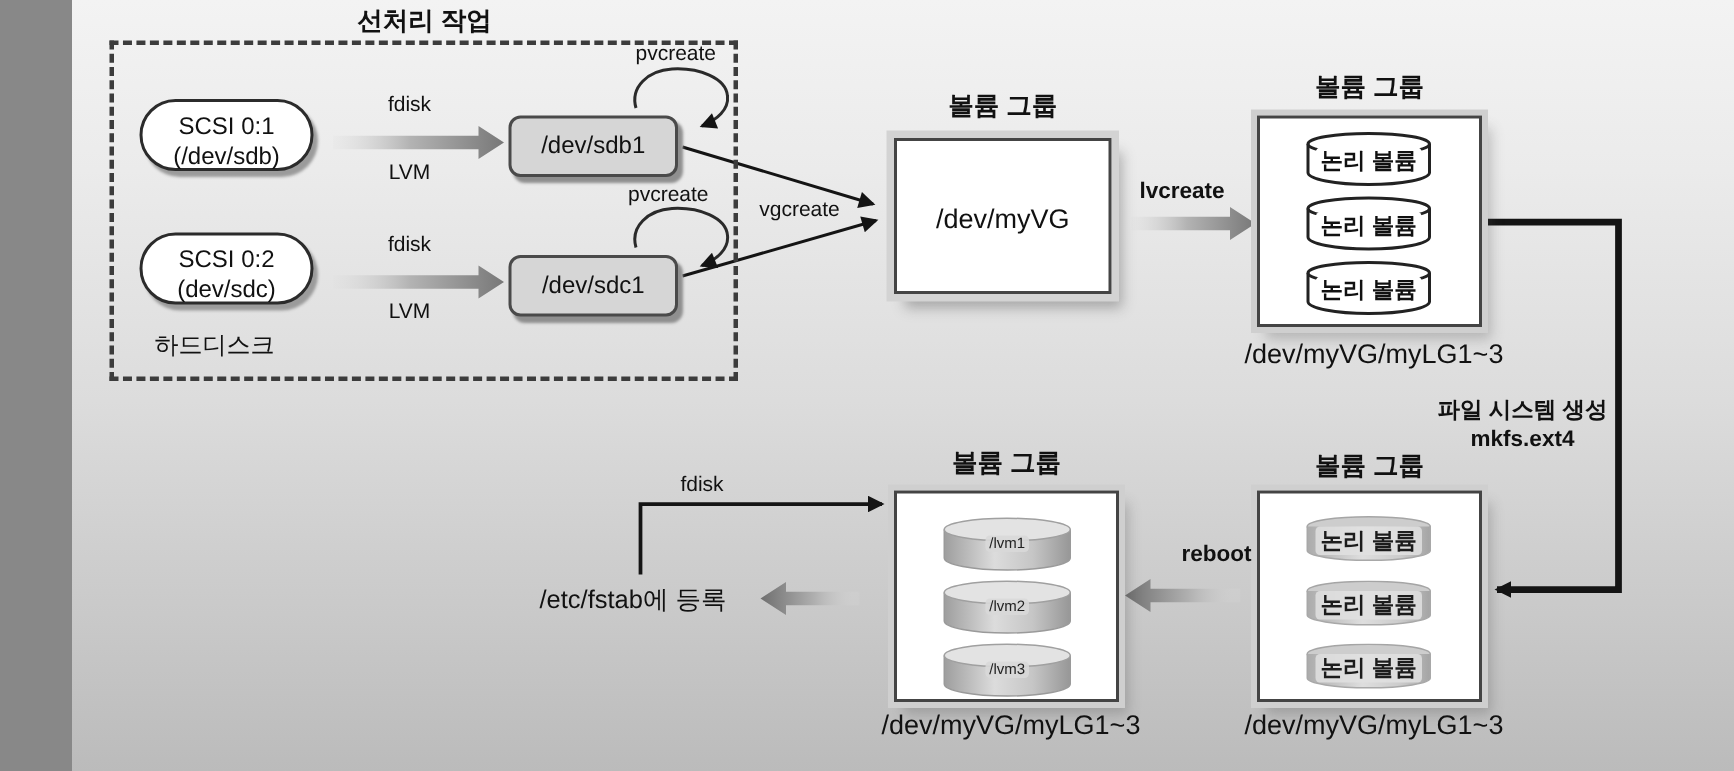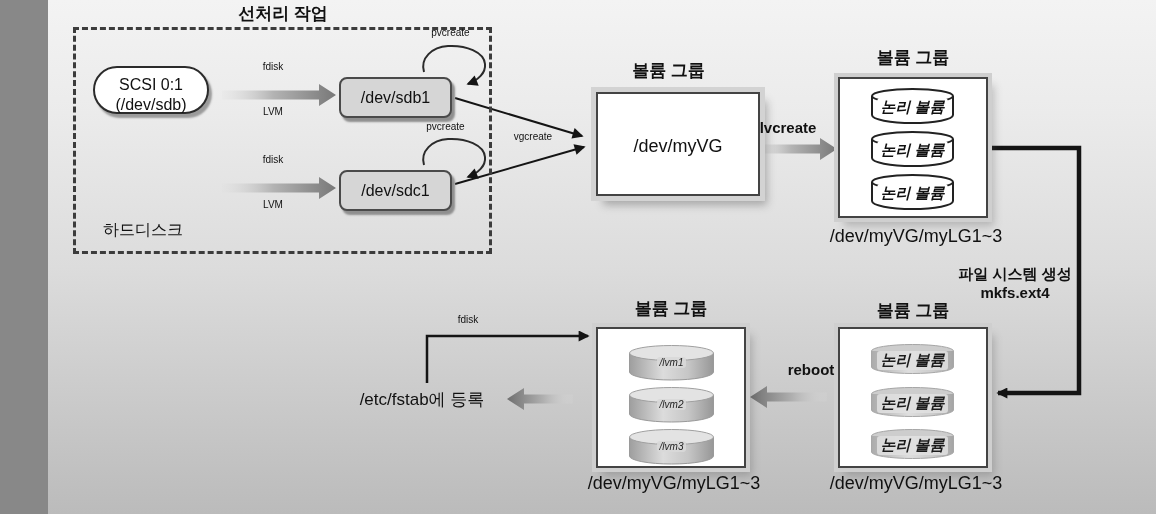--- a/index.html
+++ b/index.html
@@ -5,21 +5,21 @@
   html,body{margin:0;padding:0;background:#888;}
   #stage{
     position:relative;width:1156px;height:514px;overflow:hidden;
     font-family:"Liberation Sans","DejaVu Sans",sans-serif;color:#111;
     background:linear-gradient(to bottom,#f3f3f3 0%,#ebebeb 22%,#dcdcdc 52%,#c6c6c6 84%,#bbbbbb 100%);
     margin-left:48px;
   }
   #connectors{position:absolute;left:0;top:0;z-index:1;}
   .lbl{position:absolute;z-index:3;text-align:center;white-space:nowrap;}
   .b{font-weight:bold;}
-  .f14{font-size:10px;} .f15{font-size:15px;font-weight:bold;} .f16{font-size:16px;} .f17{font-size:17px;} .f18{font-size:18px;}
+  .f14{font-size:14px;} .f15{font-size:15px;font-weight:bold;} .f16{font-size:16px;} .f17{font-size:17px;} .f18{font-size:18px;}
   .dashedbox{
     position:absolute;left:25px;top:27px;width:419px;height:227px;box-sizing:border-box;
     border:3px dashed #3c3c3c;z-index:2;
   }
   .diskbox{
     position:absolute;z-index:3;left:45px;width:116px;height:48px;box-sizing:border-box;
     background:#fff;border:2px solid #2b2b2b;border-radius:24px;
     box-shadow:3px 4px 2px #9b9b9b;
     font-size:16px;line-height:20px;text-align:center;padding-top:7px;
   }
@@ -29,21 +29,21 @@
     box-shadow:3px 4px 2px #8f8f8f;
     font-size:16px;line-height:37px;text-align:center;
   }
   .vgbox{
     position:absolute;z-index:2;box-sizing:border-box;background:#fff;border:2px solid #444;
     box-shadow:0 0 0 5px #d3d3d3,7px 9px 8px rgba(60,60,60,0.35);
   }
   .cyl{position:absolute;z-index:3;}
   .cyl svg{position:absolute;left:0;top:0;}
   .clabel{position:absolute;left:0;right:0;text-align:center;z-index:2;}
-  .clabel span{display:inline-block;padding:0 3px;border-radius:4px;font-style:italic;}
+  .clabel span{display:inline-block;padding:0 3px;border-radius:4px;}
   .clA .clabel{top:11px;font-size:15px;font-weight:600;}
   .clA .clabel span{background:#fff;}
   .clB .clabel{top:7px;font-size:15px;font-weight:bold;color:#1c1c1c;}
   .clB .clabel span{background:rgba(225,225,225,0.85);border-radius:3px;}
   .clC .clabel{top:13px;font-size:10px;color:#222;}
   .clC .clabel span{background:rgba(216,216,216,0.9);border-radius:3px;}
 </style>
 </head>
 <body>
 
@@ -98,37 +98,41 @@
     <polyline points="938,148 1031,148 1031,393 950,393" fill="none" stroke="#141414" stroke-width="4.5" marker-end="url(#ah)"></polyline>
   </svg>
 
   <div class="lbl b f17" style="left:161px;top:2px;width:148px;">선처리 작업</div>
   <div class="dashedbox"></div>
 
   <div class="diskbox" style="top:66px;">
     <div>SCSI 0:1</div>
     <div>(/dev/sdb)</div>
   </div>
+  <div class="diskbox" style="top:155px;">
+    <div>SCSI 0:2</div>
+    <div>(dev/sdc)</div>
+  </div>
 
   <div class="lbl f14" style="left:185px;top:61px;width:80px;">fdisk</div>
   <div class="lbl f14" style="left:185px;top:106px;width:80px;">LVM</div>
   <div class="lbl f14" style="left:185px;top:154px;width:80px;">fdisk</div>
   <div class="lbl f14" style="left:185px;top:199px;width:80px;">LVM</div>
 
   <div class="partbox" style="top:77px;">/dev/sdb1</div>
   <div class="partbox" style="top:170px;">/dev/sdc1</div>
 
   <div class="lbl f14" style="left:360px;top:27px;width:85px;">pvcreate</div>
   <div class="lbl f14" style="left:355px;top:121px;width:85px;">pvcreate</div>
 
   <div class="lbl f16" style="left:45px;top:220px;width:100px;">하드디스크</div>
 
   <div class="lbl f14" style="left:445px;top:131px;width:80px;">vgcreate</div>
   <div class="lbl b f17" style="left:548px;top:59px;width:145px;">볼륨 그룹</div>
-  <div class="vgbox" style="left:548px;top:92px;width:164px;height:104px;">
+  <div class="vgbox" style="left:548px;top:92px;width:145px;height:104px;">
     <div class="lbl f18" style="left:0;right:0;top:42px;">/dev/myVG</div>
   </div>
   <div class="lbl f15" style="left:700px;top:119px;width:80px;">lvcreate</div>
 
   <div class="lbl b f17" style="left:790px;top:46px;width:150px;">볼륨 그룹</div>
   <div class="vgbox" style="left:790px;top:77px;width:150px;height:141px;box-shadow:0 0 0 4px #cfcfcf,6px 8px 8px rgba(80,80,80,0.3);"></div>
 
   <div class="cyl clA" style="left:822px;top:87px;width:85px;height:38px;">
     <svg width="85" height="38" viewBox="0 0 85 38">
       <path d="M2,9 L2,28 A40.5,8 0 0 0 83,28 L83,9" fill="#fff" stroke="#222" stroke-width="2"></path>

